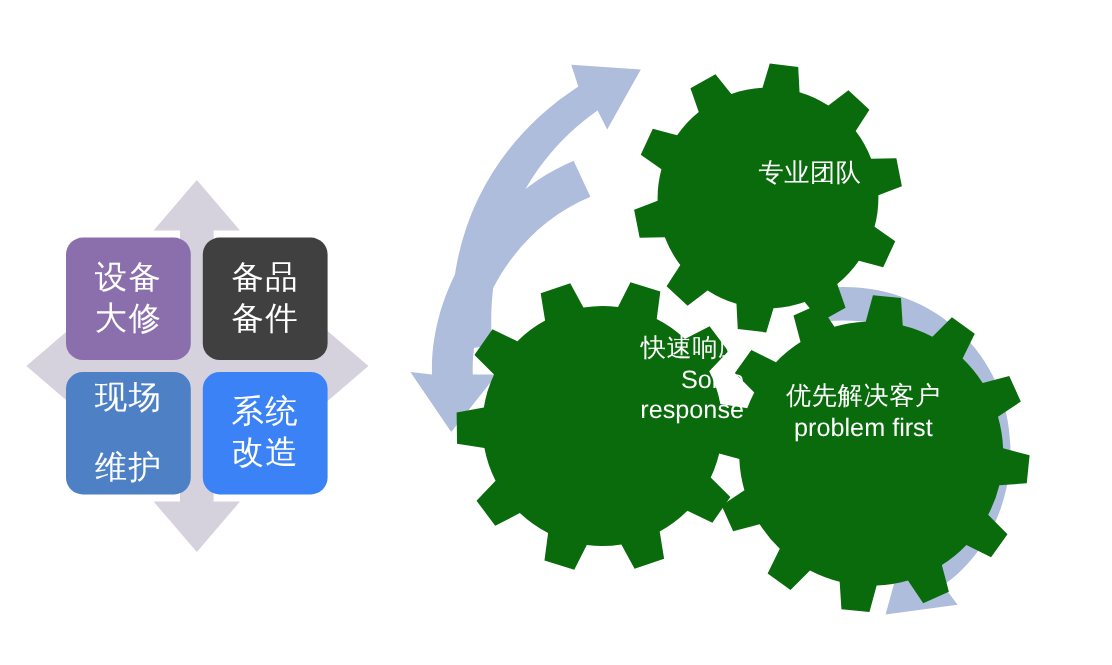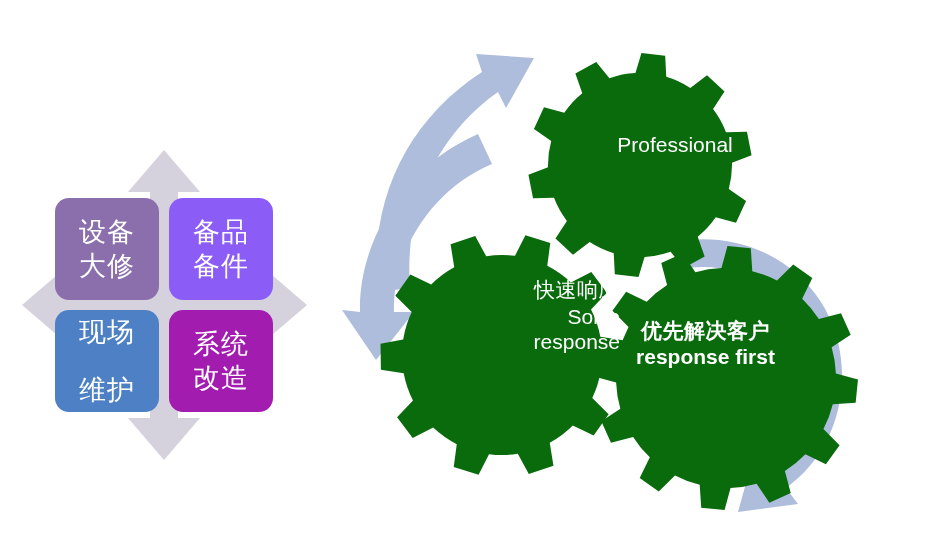--- a/index.html
+++ b/index.html
@@ -92,21 +92,21 @@
     font-size: 21px;
   }
   .gear-label .mix {
     display: block;
     font-family: "DejaVu Serif", "Liberation Serif", serif;
     font-size: 21px;
   }
 
   #label-top    { left: 250px; top: 132px; width: 190px; }
   #label-left   { left: 105px; top: 278px; width: 185px; text-align: right; }
-  #label-right  { left: 268px; top: 318px; width: 215px; font-weight: bold; }
+  #label-right  { left: 282px; top: 318px; width: 215px; }
 </style>
 </head>
 <body>
 
 <div id="canvas">
 
   <div id="matrix-panel">
 
     <svg id="matrix-arrow-svg" width="330" height="554" viewBox="0 0 330 554">
 
@@ -123,31 +123,31 @@
       <rect x="58" y="291" width="213" height="28" fill="#D5D2DE"></rect>
     </svg>
 
     <div id="matrix-grid">
 
       <div class="matrix-cell" style="background: rgb(139, 111, 172);">
         <span class="cell-line">设备</span>
         <span class="cell-line">大修</span>
       </div>
 
-      <div class="matrix-cell" style="background: #8b5cf6;">
+      <div class="matrix-cell" style="background: #404040;">
         <span class="cell-line">备品</span>
         <span class="cell-line">备件</span>
       </div>
 
       <div class="matrix-cell" style="background: rgb(77, 128, 196); gap: 23px;">
         <span class="cell-line">现场</span>
         <span class="cell-line">维护</span>
       </div>
 
-      <div class="matrix-cell" style="background: #a21caf;">
+      <div class="matrix-cell" style="background: #3b82f6;">
         <span class="cell-line">系统</span>
         <span class="cell-line">改造</span>
       </div>
 
     </div>
   </div>
 
   <div id="gear-panel">
 
     <svg id="gear-svg" width="597" height="554" viewBox="0 0 597 554">
@@ -194,28 +194,28 @@
       <g>
         <path id="gear-left" fill="#0A6B0D" d="M 185.00 255.85 L 195.42 235.27 L 220.27 242.96 L 217.26 265.83 A 100 100 0 0 1 240.80 282.43 L 240.80 282.43 L 261.32 271.90 L 276.91 292.73 L 261.03 309.46 A 100 100 0 0 1 270.32 336.72 L 270.32 336.72 L 293.11 340.28 L 293.48 366.29 L 270.79 370.49 A 100 100 0 0 1 262.28 398.00 L 262.28 398.00 L 278.63 414.27 L 263.64 435.53 L 242.82 425.60 A 100 100 0 0 1 219.76 442.86 L 219.76 442.86 L 223.43 465.63 L 198.80 474.02 L 187.80 453.74 A 100 100 0 0 1 159.00 454.15 L 159.00 454.15 L 148.58 474.73 L 123.73 467.04 L 126.74 444.17 A 100 100 0 0 1 103.20 427.57 L 103.20 427.57 L 82.68 438.10 L 67.09 417.27 L 82.97 400.54 A 100 100 0 0 1 73.68 373.28 L 73.68 373.28 L 50.89 369.72 L 50.52 343.71 L 73.21 339.51 A 100 100 0 0 1 81.72 312.00 L 81.72 312.00 L 65.37 295.73 L 80.36 274.47 L 101.18 284.40 A 100 100 0 0 1 124.24 267.14 L 124.24 267.14 L 120.57 244.37 L 145.20 235.98 L 156.20 256.26 A 100 100 0 0 1 185.00 255.85 Z"></path>
       </g>
 
       <g>
         <path id="gear-right" fill="#0A6B0D" d="M 391.45 268.09 L 397.45 246.01 L 420.80 248.35 L 422.29 271.19 A 110 110 0 0 1 447.01 280.54 L 447.01 280.54 L 463.25 264.42 L 482.30 278.12 L 472.18 298.65 A 110 110 0 0 1 488.91 319.11 L 488.91 319.11 L 511.03 313.26 L 520.68 334.65 L 501.65 347.37 A 110 110 0 0 1 505.91 373.45 L 505.91 373.45 L 527.99 379.45 L 525.65 402.80 L 502.81 404.29 A 110 110 0 0 1 493.46 429.01 L 493.46 429.01 L 509.58 445.25 L 495.88 464.30 L 475.35 454.18 A 110 110 0 0 1 454.89 470.91 L 454.89 470.91 L 460.74 493.03 L 439.35 502.68 L 426.63 483.65 A 110 110 0 0 1 400.55 487.91 L 400.55 487.91 L 394.55 509.99 L 371.20 507.65 L 369.71 484.81 A 110 110 0 0 1 344.99 475.46 L 344.99 475.46 L 328.75 491.58 L 309.70 477.88 L 319.82 457.35 A 110 110 0 0 1 303.09 436.89 L 303.09 436.89 L 280.97 442.74 L 271.32 421.35 L 290.35 408.63 A 110 110 0 0 1 286.09 382.55 L 286.09 382.55 L 264.01 376.55 L 266.35 353.20 L 289.19 351.71 A 110 110 0 0 1 298.54 326.99 L 298.54 326.99 L 282.42 310.75 L 296.12 291.70 L 316.65 301.82 A 110 110 0 0 1 337.11 285.09 L 337.11 285.09 L 331.26 262.97 L 352.65 253.32 L 365.37 272.35 A 110 110 0 0 1 391.45 268.09 Z"></path>
       </g>
     </svg>
 
     <div class="gear-label" id="label-top">
-      <span class="en">Professional</span>
+      <span class="zh">专业团队</span>
     </div>
 
     <div class="gear-label" id="label-left">
       <span class="zh">快速响应</span>
       <span class="en">Solve</span>
       <span class="en">response</span>
     </div>
 
     <div class="gear-label" id="label-right">
       <span class="zh">优先解决客户</span>
-      <span class="en">response first</span>
+      <span class="en">problem first</span>
     </div>
 
   </div>
 </div>
 
 </body></html>

